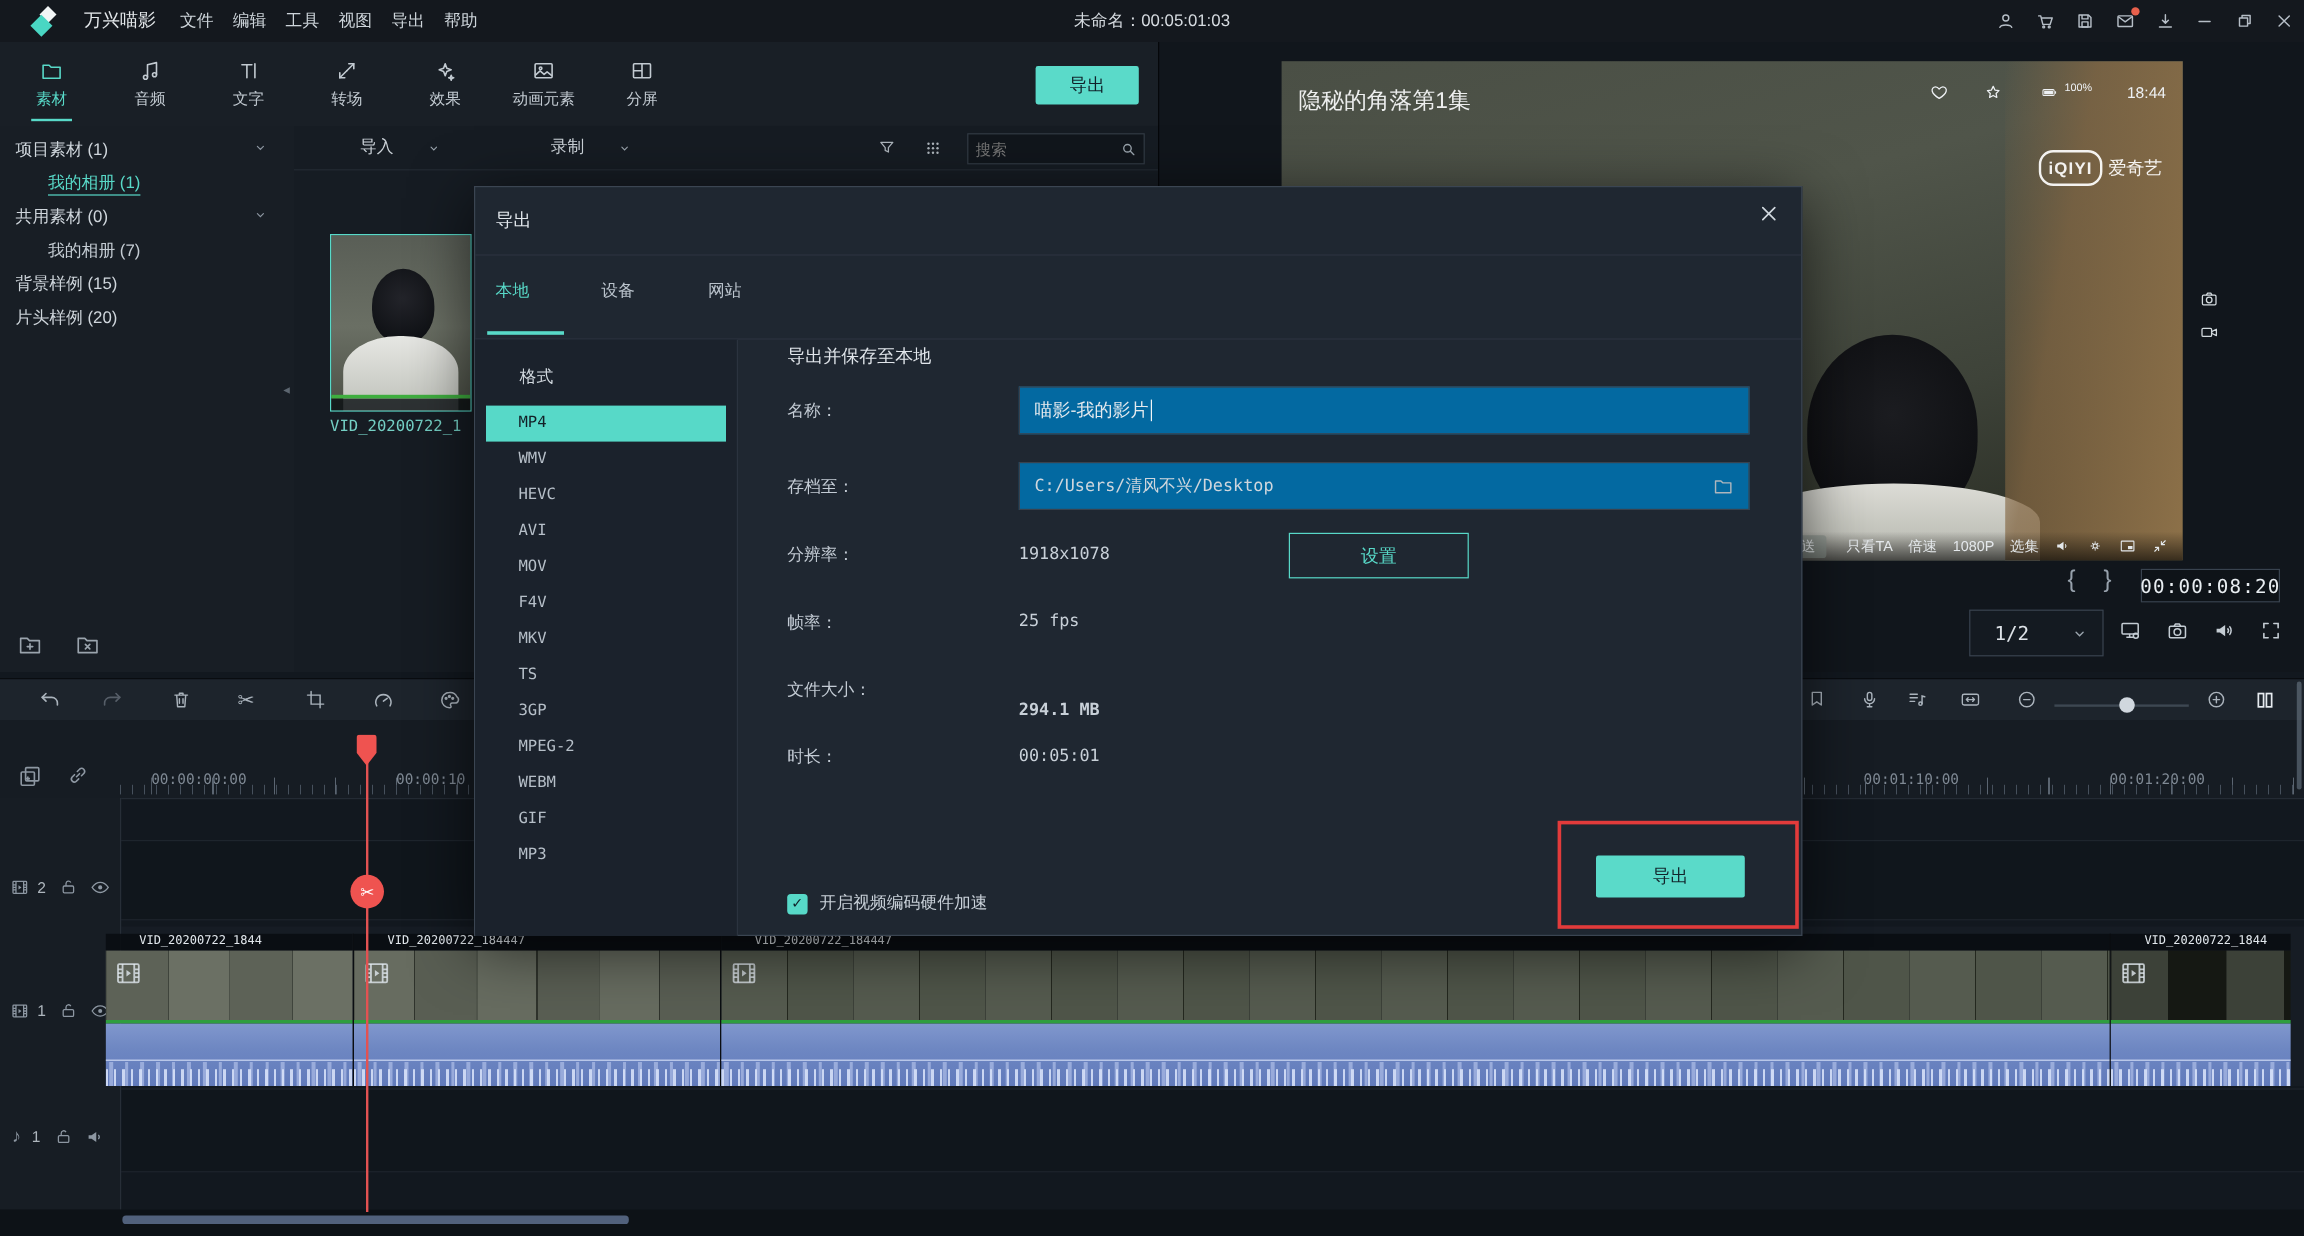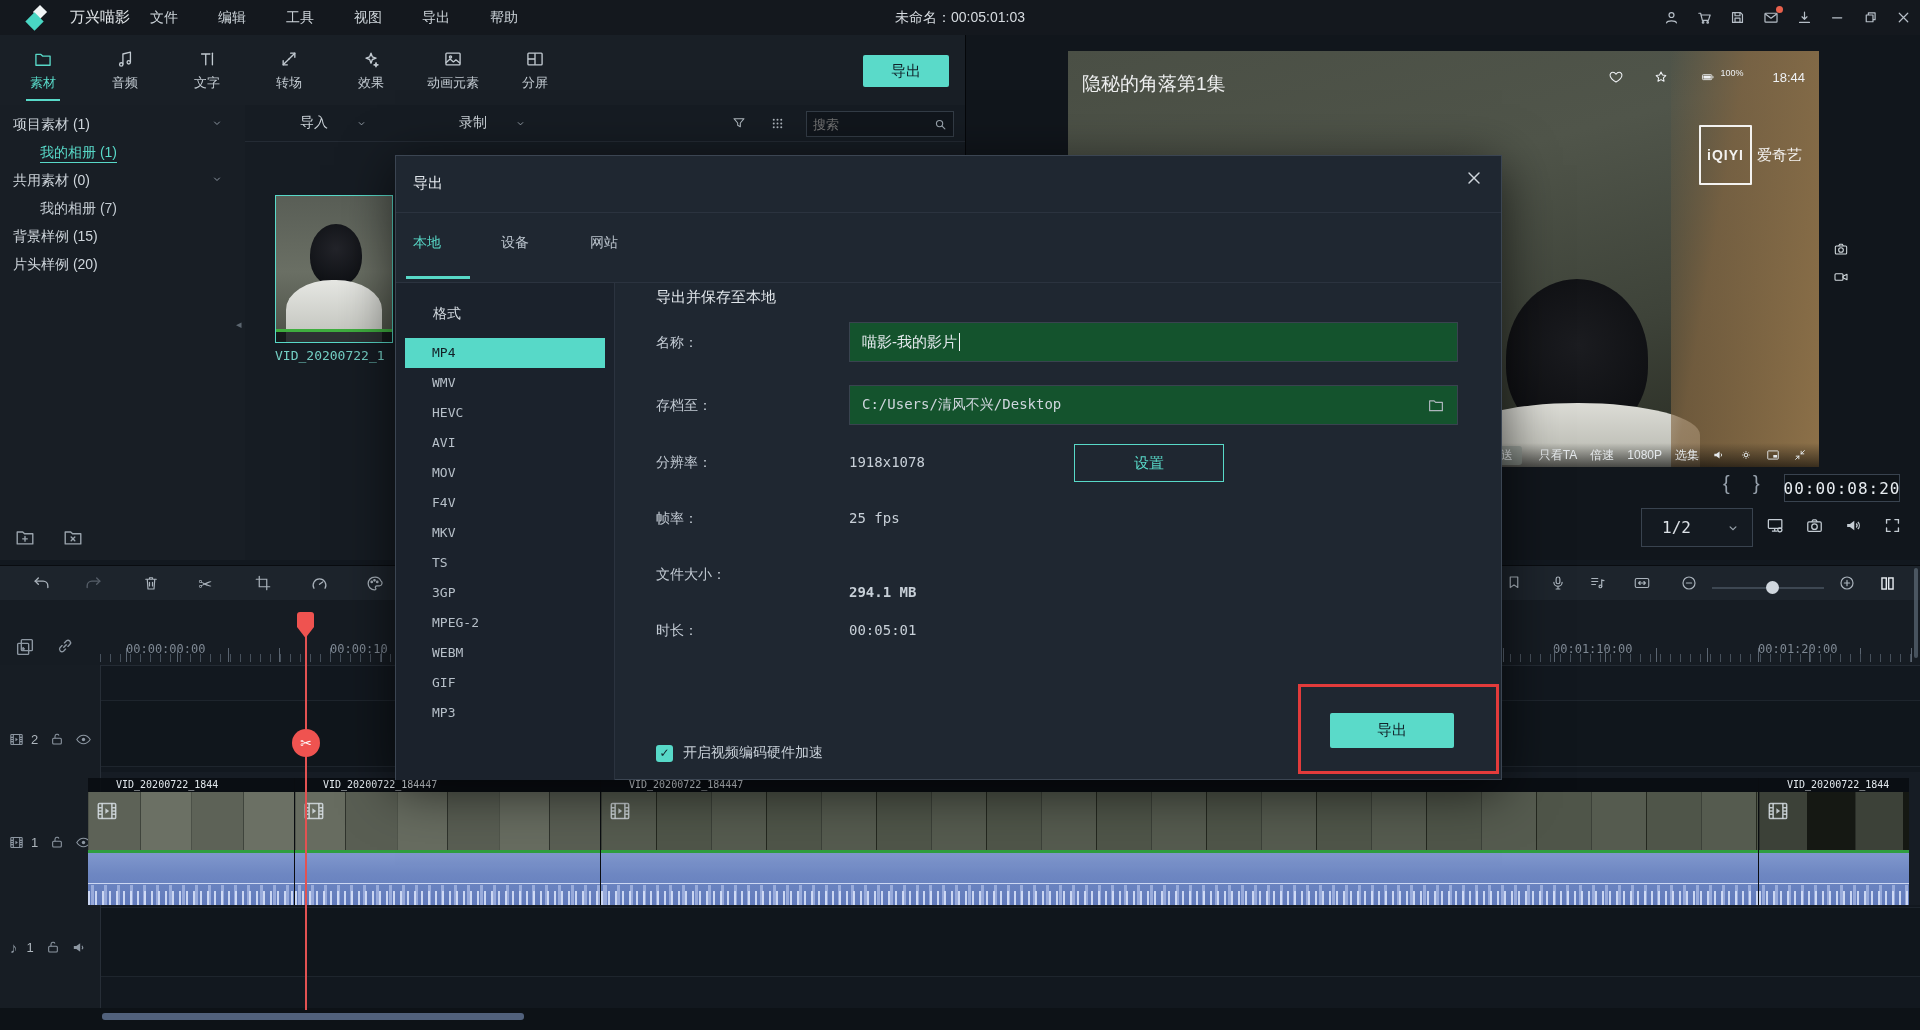--- a/index.html
+++ b/index.html
@@ -11,21 +11,21 @@
   .ic{display:inline-block;}
 
   
   .titlebar{position:absolute;top:0;left:0;width:1920px;height:35px;background:#14181e;border-bottom:1px solid #07090c;}
   .tb-left{position:absolute;left:26px;top:0;height:35px;display:flex;align-items:center;gap:20px;}
   .logo{width:24px;height:24px;position:relative;}
   .logo i{position:absolute;display:block;}
   .logo .d1{width:10px;height:10px;background:#f2f5f6;transform:rotate(45deg);left:9px;top:1px;}
   .logo .d2{width:13px;height:13px;background:#49d6c3;transform:rotate(45deg);left:2px;top:9px;}
   .appname{font-size:15px;color:#e3e7ea;}
-  .menus{display:flex;gap:40px;font-size:14px;color:#cdd4da;}
+  .menus{display:flex;gap:16px;font-size:14px;color:#cdd4da;}
   .menus span{cursor:default;}
   .tb-title{position:absolute;left:0;right:0;top:0;height:35px;display:flex;align-items:center;justify-content:center;font-size:14px;color:#d6dbe0;}
   .tb-right{position:absolute;right:8px;top:0;height:35px;display:flex;align-items:center;gap:16px;color:#b6bec7;}
   .mailwrap{position:relative;}
   .maildot{position:absolute;right:-3px;top:-3px;width:7px;height:7px;border-radius:50%;background:#e8604c;}
 
   
   .ribbon{position:absolute;top:35px;left:0;width:965px;height:70px;background:#191f26;border-bottom:1px solid #272e37;}
   .tabs{display:flex;gap:4px;padding-left:4px;height:70px;}
   .tab{display:flex;flex-direction:column;align-items:center;justify-content:center;gap:5px;min-width:62px;padding:0 8px;color:#c2cad1;font-size:13px;position:relative;}
@@ -64,21 +64,21 @@
 
   
   .preview{position:absolute;top:35px;left:965px;width:955px;height:525px;background:#11161c;border-left:1px solid #05070a;}
   .video{position:absolute;left:102px;top:16px;width:751px;height:416px;overflow:hidden;
      background:linear-gradient(165deg,#4a4f45 0%,#50554a 35%,#3e4339 68%,#25281f 100%);}
   .v-title{position:absolute;left:14px;top:20px;font-size:19px;color:rgba(245,247,248,.95);}
   .v-status{position:absolute;right:14px;top:18px;display:flex;align-items:center;gap:29px;color:#eef1f4;font-size:13px;}
   .v-batt{display:flex;align-items:flex-start;gap:2px;}
   .v-batt .pct{font-size:9px;margin-top:-2px;}
   .v-logo{position:absolute;left:631px;top:74px;display:flex;align-items:center;gap:5px;color:rgba(255,255,255,.92);}
-  .v-logo .lbox{border:2px solid rgba(255,255,255,.92);border-radius:1px;padding:20px 6px;font-size:14px;font-weight:bold;letter-spacing:1px;}
+  .v-logo .lbox{border:2px solid rgba(255,255,255,.92);border-radius:12px;padding:5px 6px;font-size:14px;font-weight:bold;letter-spacing:1px;}
   .v-logo .ltxt{font-size:15px;}
   .v-head{position:absolute;left:438px;top:228px;width:142px;height:158px;border-radius:50% 50% 44% 44%;
      background:radial-gradient(circle at 50% 42%,#1b1c20,#0e0f12 78%);}
   .v-shirt{position:absolute;left:388px;top:352px;width:244px;height:64px;border-radius:50% 50% 0 0;
      background:linear-gradient(180deg,#dcdcd6,#b4b5ac);}
   .v-wood{position:absolute;right:0;top:0;width:148px;height:100%;
      background:linear-gradient(100deg,rgba(120,94,62,0) 0%,rgba(131,102,66,.75) 35%,#8d7149 100%);}
   .v-bottombar{position:absolute;left:0;right:0;bottom:0;height:24px;display:flex;align-items:center;justify-content:flex-end;
      gap:13px;padding-right:12px;background:linear-gradient(transparent,rgba(0,0,0,.6));font-size:12px;color:#e4e8eb;}
   .send-pill{background:rgba(130,140,134,.55);border-radius:3px;padding:1px 9px;margin-right:4px;}
@@ -147,21 +147,21 @@
   .dlg-underline{position:absolute;left:10px;top:120px;width:64px;height:3px;background:#58d9c8;}
   .dlg-sep2{position:absolute;left:0;top:126px;width:100%;height:1px;background:#2b333f;}
   .fmt-col{position:absolute;left:0;top:127px;width:218px;height:497px;background:#1b222c;border-right:1px solid #2b333f;}
   .fmt-head{position:absolute;left:37px;top:22px;font-size:14px;color:#d2d9df;}
   .fmt-list{position:absolute;left:9px;top:55px;width:200px;}
   .fmt{height:30px;line-height:30px;padding-left:27px;font-family:"DejaVu Sans Mono",monospace;font-size:13px;color:#b6bfc8;}
   .fmt.sel{background:#57d9c8;color:#132027;}
   .sec-title{position:absolute;left:260px;top:132px;font-size:15px;color:#e0e5ea;}
   .f-label{position:absolute;left:260px;font-size:14px;color:#c3cbd4;}
   .f-value{position:absolute;left:453px;font-family:"DejaVu Sans Mono",monospace;font-size:14px;color:#c8d0d8;}
-  .f-input{position:absolute;left:453px;width:609px;height:40px;background:#14532d;border:1px solid #39434f;box-sizing:border-box;
+  .f-input{position:absolute;left:453px;width:609px;height:40px;background:#0369a1;border:1px solid #39434f;box-sizing:border-box;
      display:flex;align-items:center;padding:0 12px;color:#e5eaee;font-size:15px;}
   .caret{display:inline-block;width:1px;height:18px;background:#f2f5f7;margin-left:2px;}
   .f-input .foldic{margin-left:auto;color:#aeb6bd;}
   .settings-btn{position:absolute;left:678px;top:288px;width:150px;height:38px;border:1px solid #58d9c8;color:#58d9c8;
      background:transparent;font-size:15px;display:flex;align-items:center;justify-content:center;box-sizing:border-box;}
   .hw-row{position:absolute;left:260px;top:588px;display:flex;align-items:center;gap:10px;font-size:14px;color:#c9d1d9;}
   .cbox{width:17px;height:17px;border-radius:3px;background:#57d9c8;color:#10222a;display:flex;align-items:center;justify-content:center;font-size:12px;}
   .cbox::after{content:"✓";}
   .red-frame{position:absolute;left:902px;top:528px;width:201px;height:90px;border:3px solid #e23b3b;box-sizing:border-box;pointer-events:none;}
   .dlg-export{position:absolute;left:934px;top:557px;width:124px;height:35px;background:#5adac9;color:#12242b;font-size:15px;

